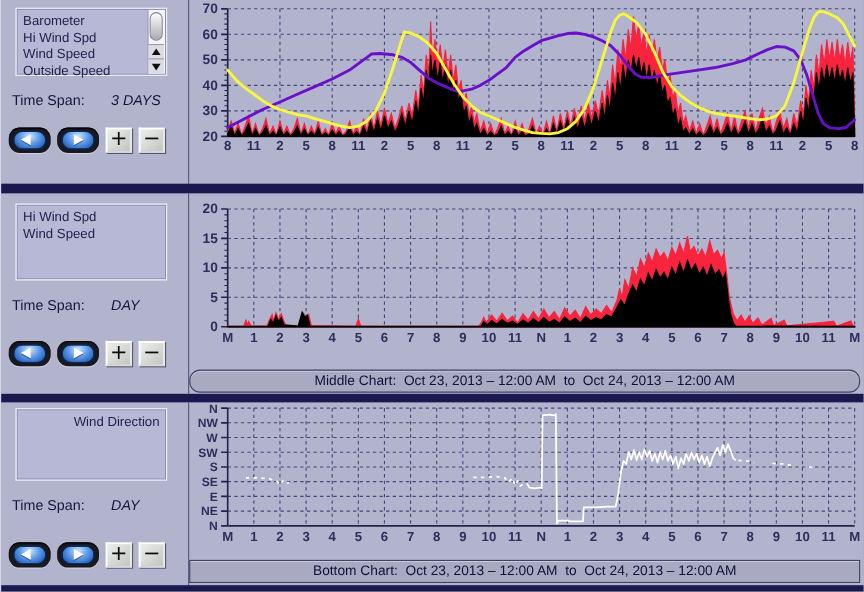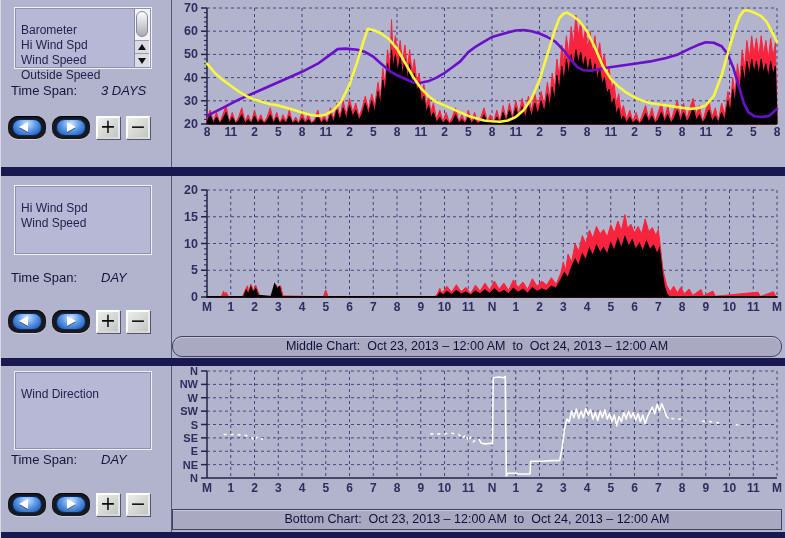--- a/index.html
+++ b/index.html
@@ -2,21 +2,21 @@
 <html><head>
 <meta charset="utf-8">
 <style>
   html,body{margin:0;padding:0;background:#9a9ab4;}
   .window{position:relative;width:785px;height:538px;background:#b2b3cc;overflow:hidden;
           font-family:"Liberation Sans",sans-serif;border-left:1px solid #d8d8e8;}
   .row{position:absolute;left:0;width:785px;background:#b2b3cc;}
   .sep{position:absolute;left:0;width:785px;background:#191950;}
   .sidebar{position:absolute;left:0;top:0;width:170px;height:100%;border-right:1px solid #55557a;}
   .listbox{position:absolute;left:13px;width:138px;background:#b7b8d6;border:1px solid #eef0fa;
-           box-shadow:inset 0 0 0 1px #8f8fae;padding:15px 0;box-sizing:border-box;}
+           box-shadow:inset 0 0 0 1px #8f8fae;padding:4px 0;box-sizing:border-box;}
   .listbox .item{padding:0 6px;font-size:12px;line-height:15px;color:#22224e;white-space:nowrap;}
   .vscroll{position:absolute;top:1px;right:1px;bottom:1px;width:15px;background:#f4f4f6;
            border-left:1px solid #8a8aa4;}
   .vthumb{position:absolute;top:2px;left:1px;width:12px;height:26px;border-radius:7px;
           background:linear-gradient(180deg,#fdfdfd,#a9a9b6);border:1px solid #87879c;box-sizing:border-box;}
   .sbtn{position:absolute;left:0;width:14px;height:13px;background:#dcdce4;border-top:1px solid #9a9ab0;}
   .sbtn .tri{position:absolute;left:3px;width:0;height:0;}
   .sbtn-up{bottom:13px;}
   .sbtn-down{bottom:0;}
   .sbtn-up .tri{top:3px;border-left:4px solid transparent;border-right:4px solid transparent;border-bottom:6px solid #111;}
@@ -277,21 +277,21 @@
           <path d="M35 121L35.0 120.8L71.8 120.8L74.2 114.6L76.6 118.3L78.9 111.4L81.3 116.7L83.7 113.0L86.1 119.4L99.1 120.7L102.7 108.2L105.1 113.0L107.4 110.8L109.8 120.7L265.4 120.8L267.8 116.7L271.3 119.4L274.9 115.7L279.6 118.9L284.4 114.6L289.1 118.3L293.9 116.2L298.6 119.4L303.4 115.1L308.1 118.3L312.9 114.0L317.6 117.8L322.4 113.0L327.1 117.3L331.9 114.6L336.6 118.3L341.4 112.4L346.1 116.7L350.9 113.5L355.6 117.8L360.4 111.9L365.1 115.7L369.9 113.0L374.6 115.1L379.4 110.3L384.1 112.4L388.9 103.9L392.4 96.9L396.0 102.3L399.6 91.6L403.1 83.6L406.7 90.0L410.3 78.2L413.8 84.6L417.4 72.8L420.9 80.3L424.5 69.6L428.1 77.1L431.6 71.8L435.2 79.3L438.8 67.5L442.3 75.0L445.9 63.2L449.4 72.8L453.0 61.1L456.6 70.7L460.1 64.3L463.7 73.9L467.3 67.5L470.8 76.1L474.4 65.4L477.9 73.9L481.5 69.6L485.1 78.2L487.4 72.8L489.8 94.3L492.2 110.3L494.6 117.8L496.9 120.7L605.0 120.8L605 121Z" fill="#000000" stroke="#000000" stroke-width="1.4"></path>
         </svg>
     </div>
     <div class="caption" style="top:160px;border-radius:10px;">Middle Chart:  Oct 23, 2013 – 12:00 AM  to  Oct 24, 2013 – 12:00 AM</div>
   </div>
 
   <div class="sep" style="top:358px;height:8px;"></div>
 
   <div class="row" style="top:366px;height:166px;">
     <div class="sidebar">
-      <div class="listbox" style="top:5px;height:79px;">
+      <div class="listbox" style="top:5px;height:66px;text-align:right;">
         <div class="item">Wind Direction</div>
       </div>
       <div class="timespan" style="top:86px;">
         <span>Time Span:</span><span class="value">DAY</span>
       </div>
       <div class="controls" style="top:127px;">
         <div class="btn-blue left">
             <span class="cap"></span>
             <span class="tri"></span>
           </div>

